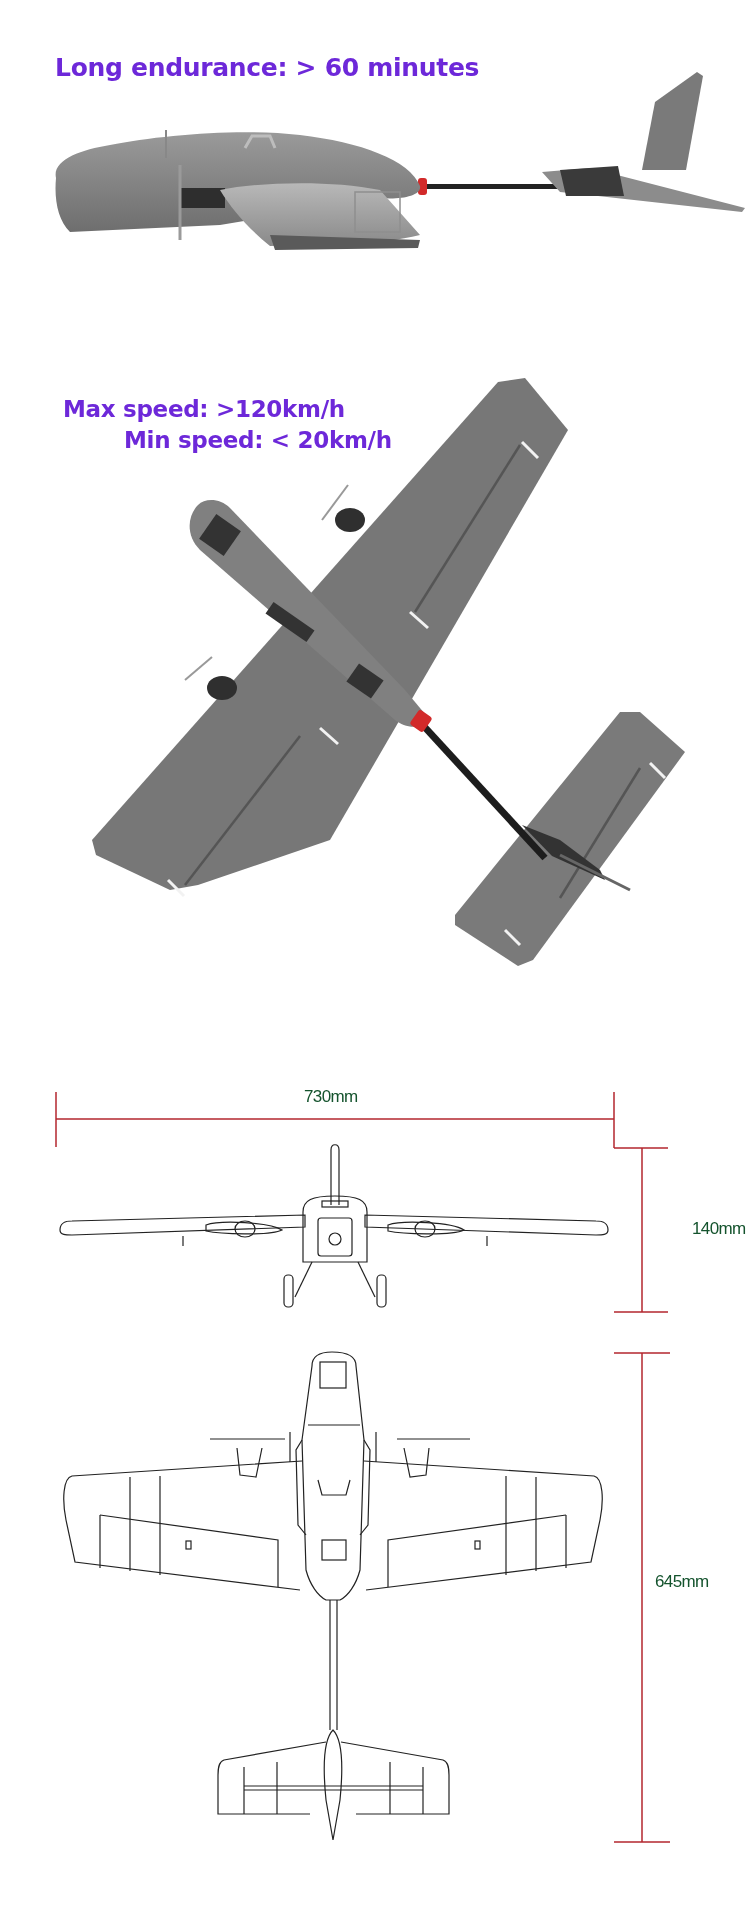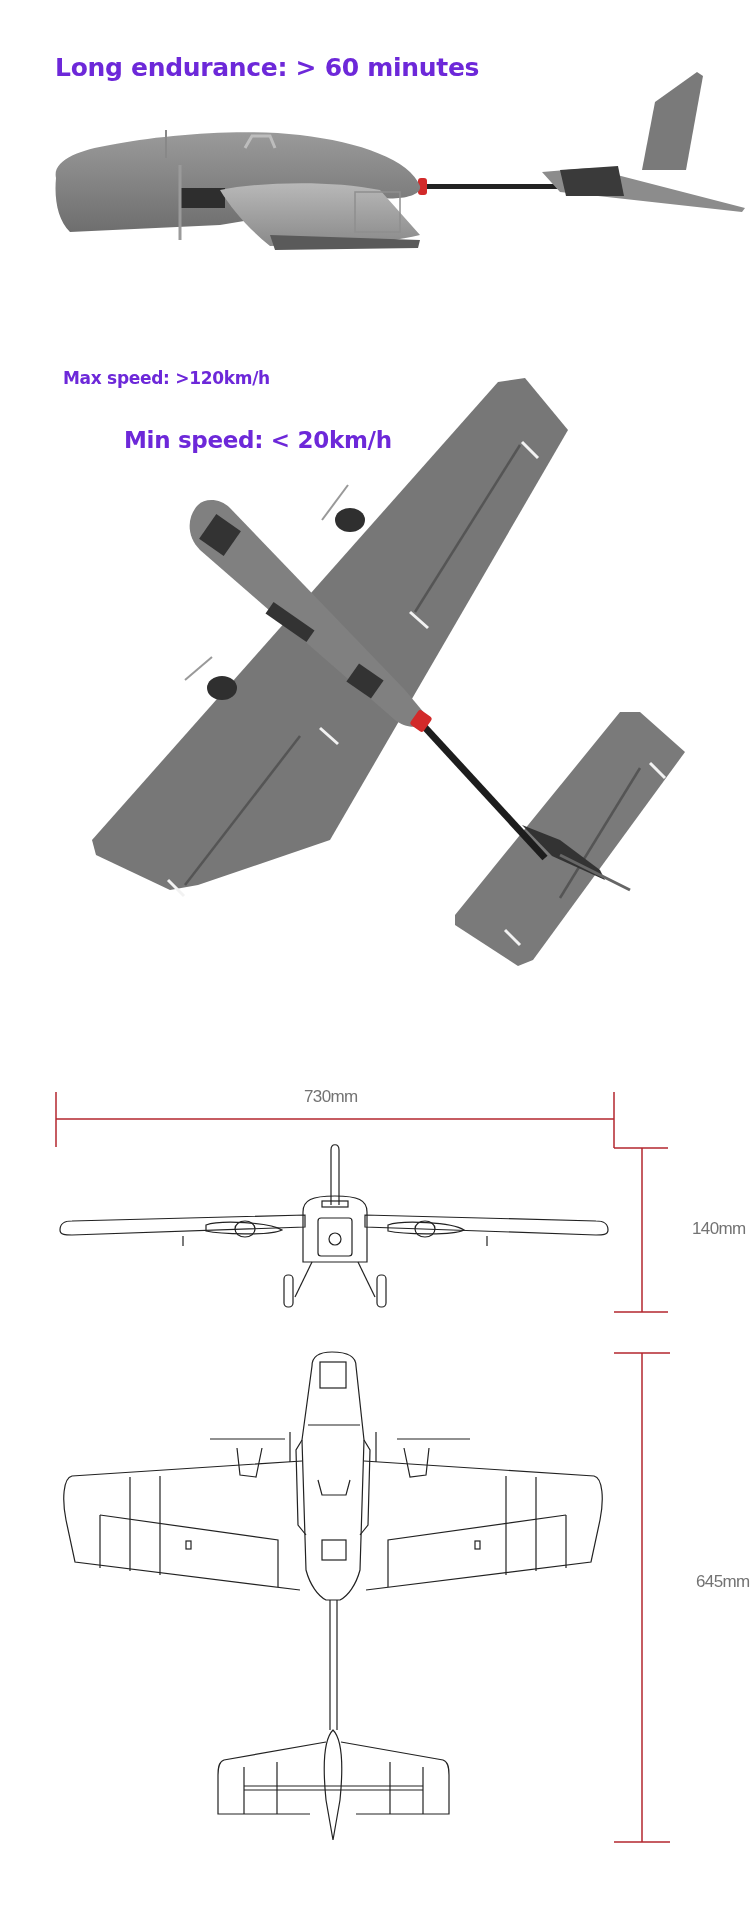--- a/index.html
+++ b/index.html
@@ -1,19 +1,19 @@
 <!DOCTYPE html>
 <html><head>
 <meta charset="utf-8">
 <style>
   html, body { margin:0; padding:0; background:#ffffff; }
   body { width:750px; height:1929px; position:relative; overflow:hidden; font-family:"DejaVu Sans", sans-serif; }
   .abs { position:absolute; }
   .spec { font-family:"DejaVu Sans", sans-serif; font-weight:bold; color:#6d28d9; white-space:nowrap; letter-spacing:-0.3px; }
-  .dim-label { font-family:"Liberation Sans", sans-serif; color:#737373; font-size:17px; letter-spacing:-0.6px; white-space:nowrap; }
+  .dim-label { font-family:"Liberation Sans", sans-serif; color:#14532d; font-size:17px; letter-spacing:-0.6px; white-space:nowrap; }
   svg { position:absolute; left:0; top:0; }
 </style>
 </head>
 <body>
 
 <div class="abs spec" style="left:55px; top:53px; font-size:25px;">Long endurance: &gt; 60 minutes</div>
 
 <svg width="750" height="300">
   <defs>
     <linearGradient id="body1" x1="0" y1="0" x2="0" y2="1">
@@ -42,21 +42,21 @@
   <line x1="166" y1="130" x2="166" y2="158" stroke="#888" stroke-width="2"></line>
 
   <rect x="180" y="188" width="45" height="20" fill="#2e2e2e"></rect>
   <line x1="180" y1="165" x2="180" y2="240" stroke="#9a9a9a" stroke-width="3"></line>
 
   <path d="M220,190 C260,182 330,180 380,190 L420,235 C380,245 320,245 270,246 C250,230 232,210 220,190 Z" fill="url(#wing1)"></path>
   <path d="M270,235 L420,240 L418,248 L275,250 Z" fill="#5a5a5a"></path>
   <rect x="355" y="192" width="45" height="40" fill="none" stroke="#8f8f8f" stroke-width="1.5"></rect>
 </svg>
 
-<div class="abs spec" style="left:63px; top:368px; font-size:17px;">Max speed: &gt;120km/h</div>
+<div class="abs spec" style="left:63px; top:396px; font-size:23px;">Max speed: &gt;120km/h</div>
 <div class="abs spec" style="left:124px; top:427px; font-size:23px;">Min speed: &lt; 20km/h</div>
 
 <svg width="750" height="1000">
   <g fill="#777777">
 
     <path d="M498,382 L525,378 L568,430 L330,840 L198,885 L170,890 L96,855 L92,840 Z"></path>
   </g>
 
   <g stroke="#555" stroke-width="2.5" fill="none">
     <line x1="520" y1="445" x2="415" y2="612"></line>
@@ -181,13 +181,13 @@
     <line x1="423" y1="1767" x2="423" y2="1814"></line>
     <path d="M244,1786 L423,1786"></path>
     <path d="M244,1790 L423,1790"></path>
 
     <path d="M333,1730 C325,1738 322,1760 326,1800 L333,1840 L340,1800 C344,1760 341,1738 333,1730 Z"></path>
   </g>
 </svg>
 
 <div class="abs dim-label" style="left:304px; top:1087px;">730mm</div>
 <div class="abs dim-label" style="left:692px; top:1219px;">140mm</div>
-<div class="abs dim-label" style="left:655px; top:1572px;margin-left:41px;">645mm</div>
+<div class="abs dim-label" style="left:655px; top:1572px;">645mm</div>
 
 </body></html>

